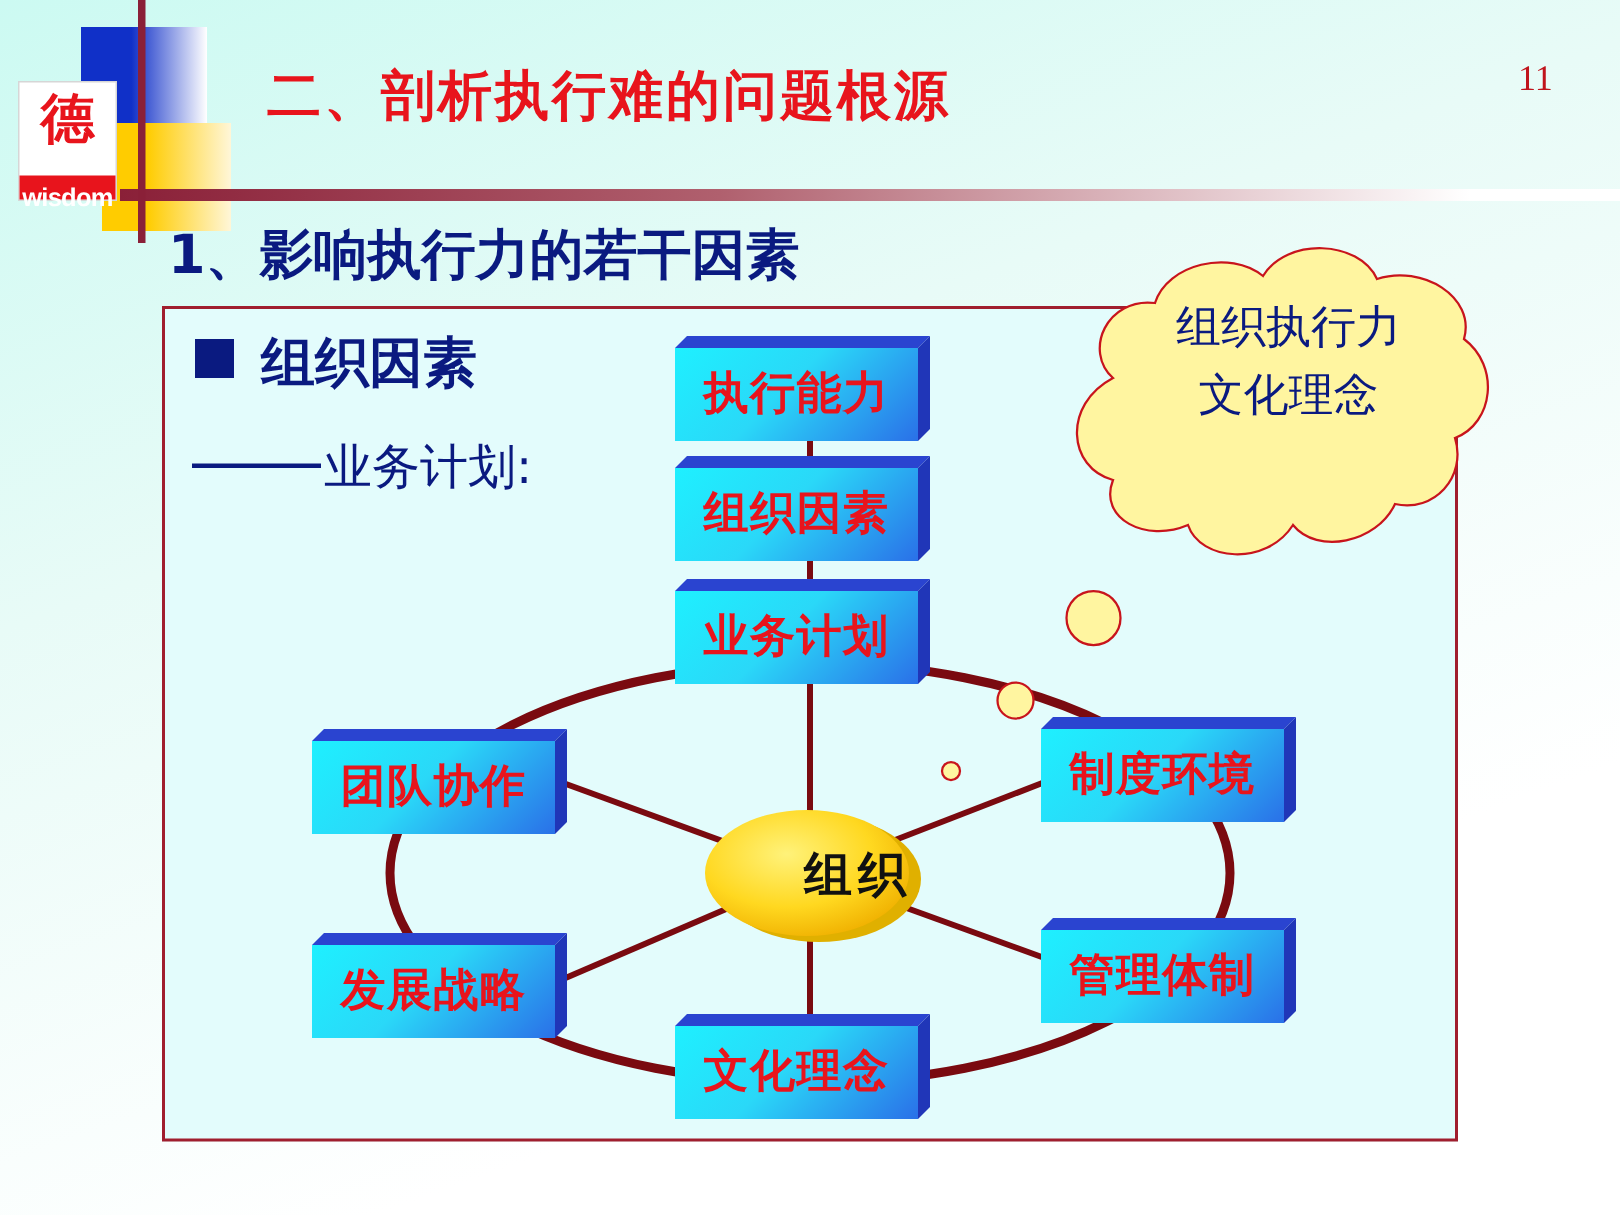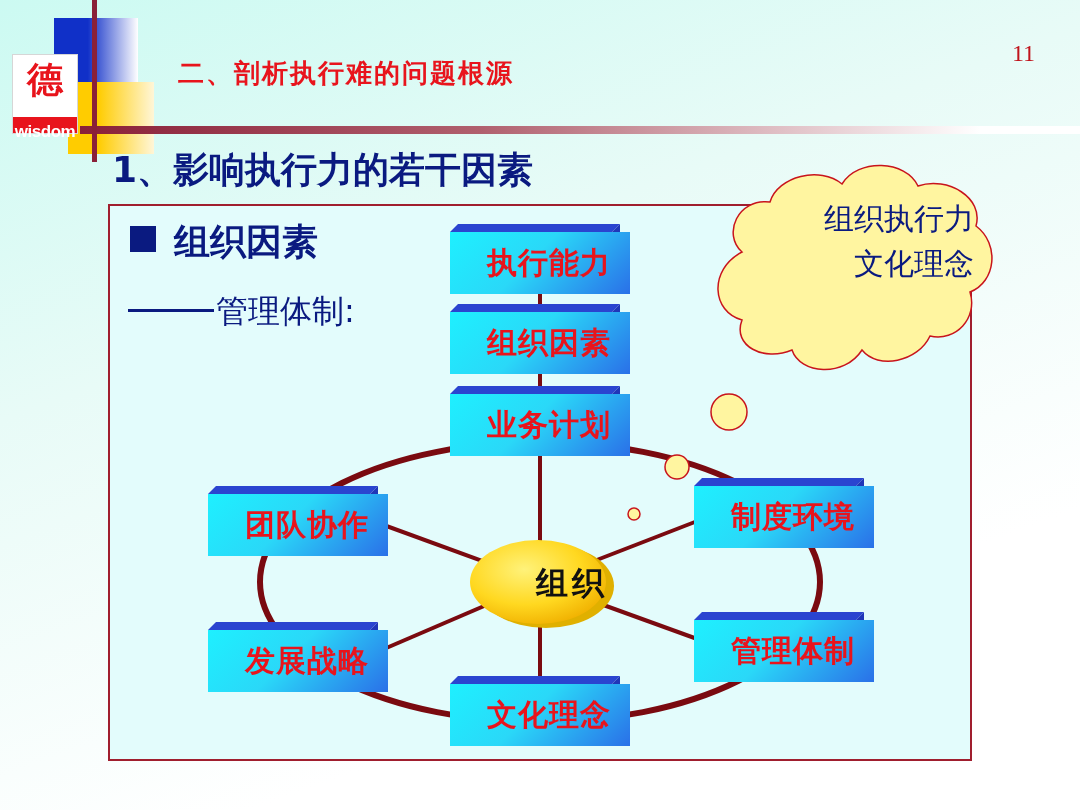--- a/index.html
+++ b/index.html
@@ -17,39 +17,39 @@
   .deco-vline { left:92px; top:0; width:5px; height:162px; background:#8a2038; }
   .deco-hline { left:80px; top:126px; width:1000px; height:8px;
     background: linear-gradient(90deg, #8a2038 0%, #b0606e 40%, #ffffff 90%); }
   .logo { left:12px; top:54px; width:66px; height:80px; background:#fff;
     border:1px solid #d6d6d6; box-sizing:border-box; }
   .logo-char { position:absolute; left:0; top:2px; width:64px; text-align:center;
     color:#e8141c; font-family:"DejaVu Serif", serif; font-size:36px; font-weight:bold; line-height:44px; }
   .logo-band { position:absolute; left:0; bottom:0; width:64px; height:16px; background:#e8141c;
     color:#fff; font-family:"Liberation Sans", sans-serif; font-weight:bold; font-size:17px;
     line-height:30px; text-align:center; letter-spacing:-0.5px; }
-  .title { left:178px; top:56px; color:#e8141c; font-size:26px; font-weight:bold; letter-spacing:2px; white-space:nowrap; }
+  .title { left:178px; top:40px; color:#e8141c; font-size:36px; font-weight:bold; letter-spacing:2px; white-space:nowrap; }
   .page-num { left:1012px; top:40px; color:#c0141c; font-family:"Liberation Serif", serif; font-size:24px; }
   .subtitle { left:112px; top:146px; color:#0a1a80; font-size:36px; font-weight:bold; white-space:nowrap; }
   .frame { left:108px; top:204px; width:864px; height:557px; border:2px solid #a01e2e;
     background:#e3fcfc; box-sizing:border-box; }
   .bullet { left:130px; top:218px; color:#0a1a80; font-size:36px; font-weight:bold; white-space:nowrap; }
   .bullet-sq { display:inline-block; width:26px; height:26px; background:#0a1a80; margin-right:18px; vertical-align:2px; }
   .eval { left:128px; top:290px; color:#0a1a80; font-size:32px; white-space:nowrap; }
   .eval-dash { display:inline-block; width:86px; height:3px; background:#0a1a80; vertical-align:10px; margin-right:2px; }
   
   .box { position:absolute; width:170px; height:62px; }
   .box .front { position:absolute; left:0; top:8px; width:162px; height:62px;
     background: linear-gradient(135deg, #1ef0ff 0%, #2ad8f8 45%, #2a70e8 100%);
-    color:#e8141c; font-size:30px; font-weight:bold; text-align:center; line-height:62px; letter-spacing:1px;padding-left:18px; }
+    color:#e8141c; font-size:30px; font-weight:bold; text-align:center; line-height:62px; letter-spacing:1px; }
   .box .top { position:absolute; left:0; top:0; width:170px; height:8px; background:#2a44d0;
     clip-path: polygon(8px 0, 170px 0, 162px 8px, 0 8px); }
   .box .side { position:absolute; left:162px; top:0; width:8px; height:70px; background:#2036b8;
     clip-path: polygon(8px 0, 8px 62px, 0 70px, 0 8px); }
-  .bubble-text { left:744px; top:196px; width:230px; color:#0a1a80; font-size:30px; line-height:45px; text-align:right; }
+  .bubble-text { left:744px; top:196px; width:230px; color:#0a1a80; font-size:30px; line-height:45px; text-align:center; }
 </style>
 </head>
 <body>
 
 <div class="abs deco-blue"></div>
 <div class="abs deco-yellow"></div>
 <div class="abs deco-hline"></div>
 <div class="abs deco-vline"></div>
 <div class="abs logo">
   <div class="logo-char">德</div>
@@ -59,21 +59,21 @@
 <div class="abs title">二、剖析执行难的问题根源</div>
 <div class="abs page-num">11</div>
 <div class="abs subtitle">1、影响执行力的若干因素</div>
 
 <div class="abs frame"></div>
 
 <div class="abs bullet">
   <span class="bullet-sq"></span><span>组织因素</span>
 </div>
 <div class="abs eval">
-  <span class="eval-dash"></span><span>管理体制:</span>
+  <span class="eval-dash"></span><span>业务计划:</span>
 </div>
 
 <svg class="abs" style="left:0;top:0" width="1080" height="810">
   <ellipse cx="540" cy="582" rx="280" ry="140" fill="none" stroke="#7a0a10" stroke-width="6"></ellipse>
   <g stroke="#7a0a10" stroke-width="4">
     <line x1="540" y1="582" x2="540" y2="455"></line>
     <line x1="540" y1="582" x2="540" y2="705"></line>
     <line x1="540" y1="582" x2="370" y2="520"></line>
     <line x1="540" y1="582" x2="700" y2="520"></line>
     <line x1="540" y1="582" x2="370" y2="655"></line>

